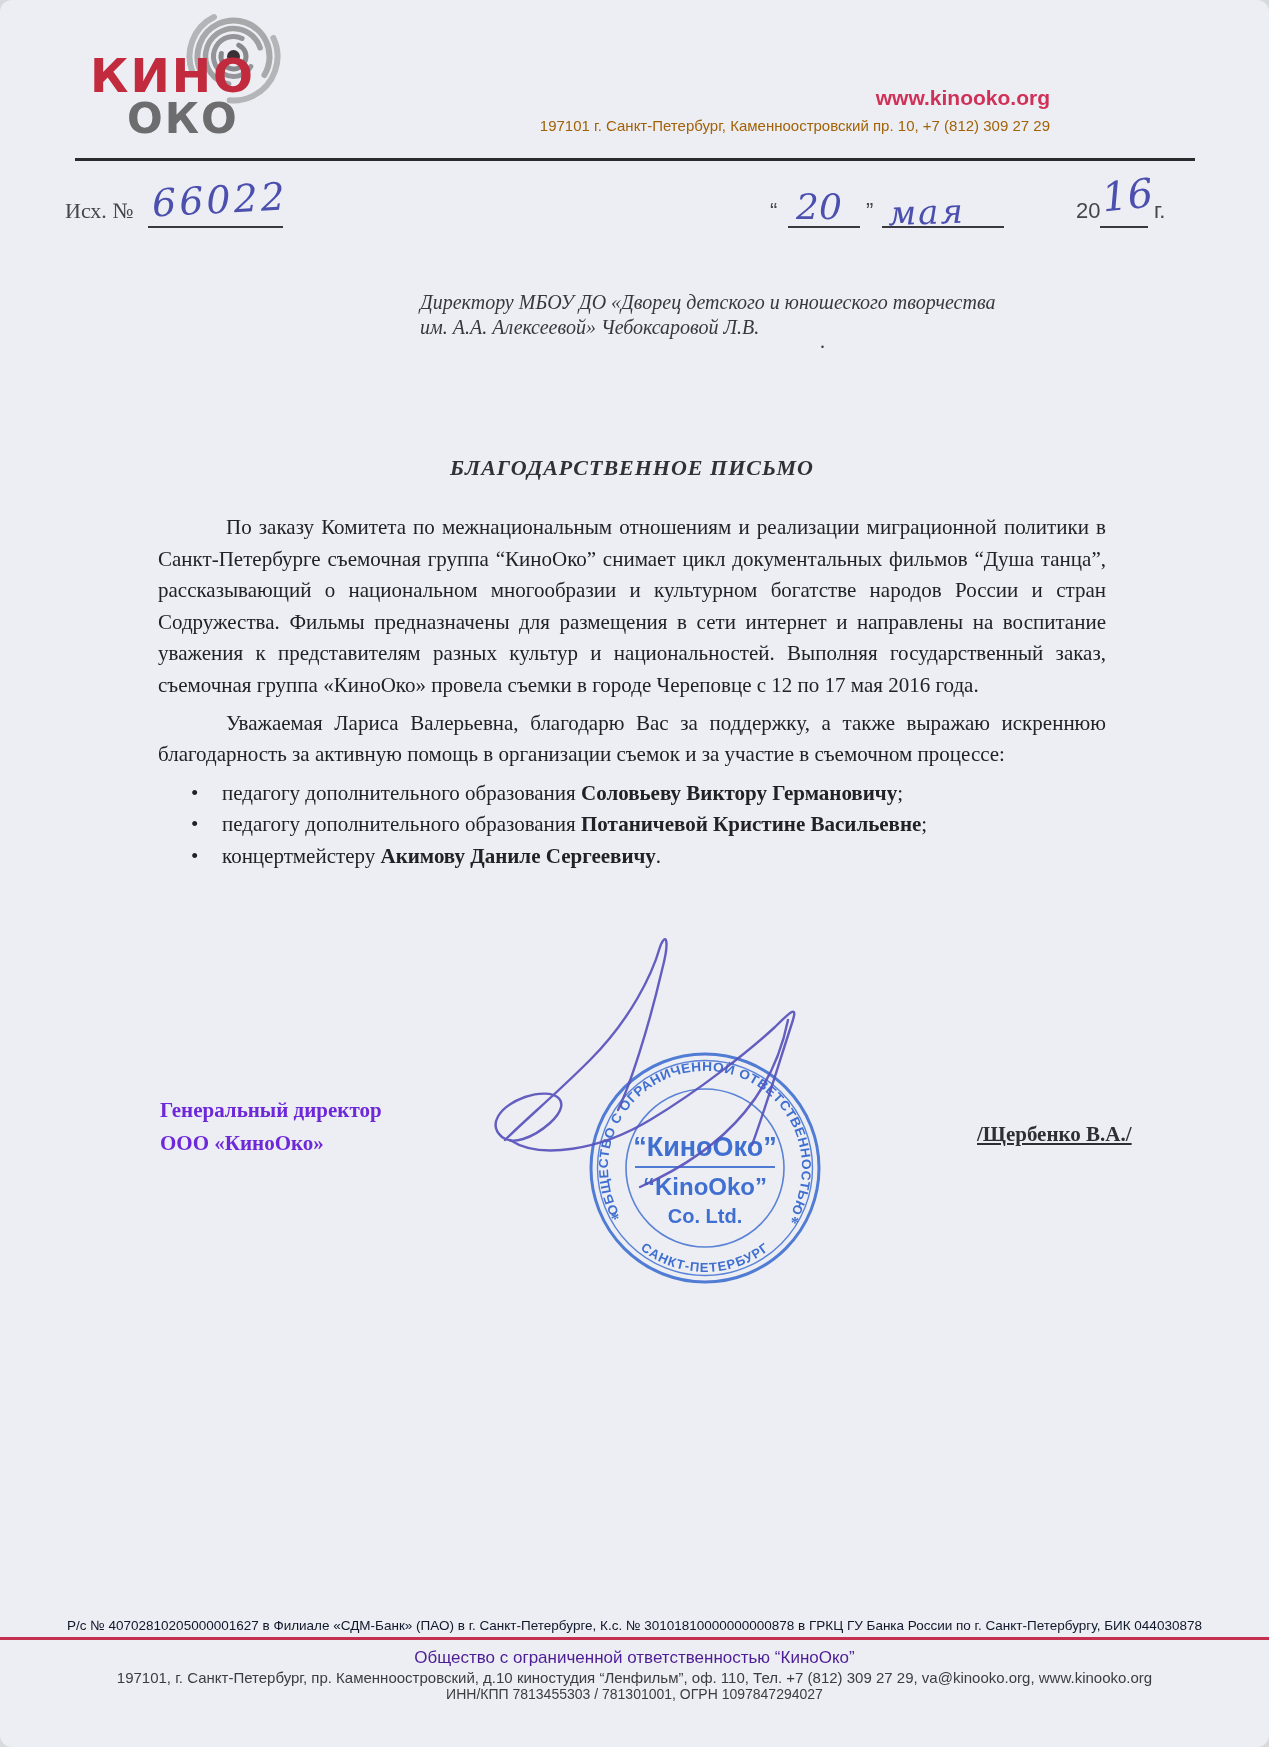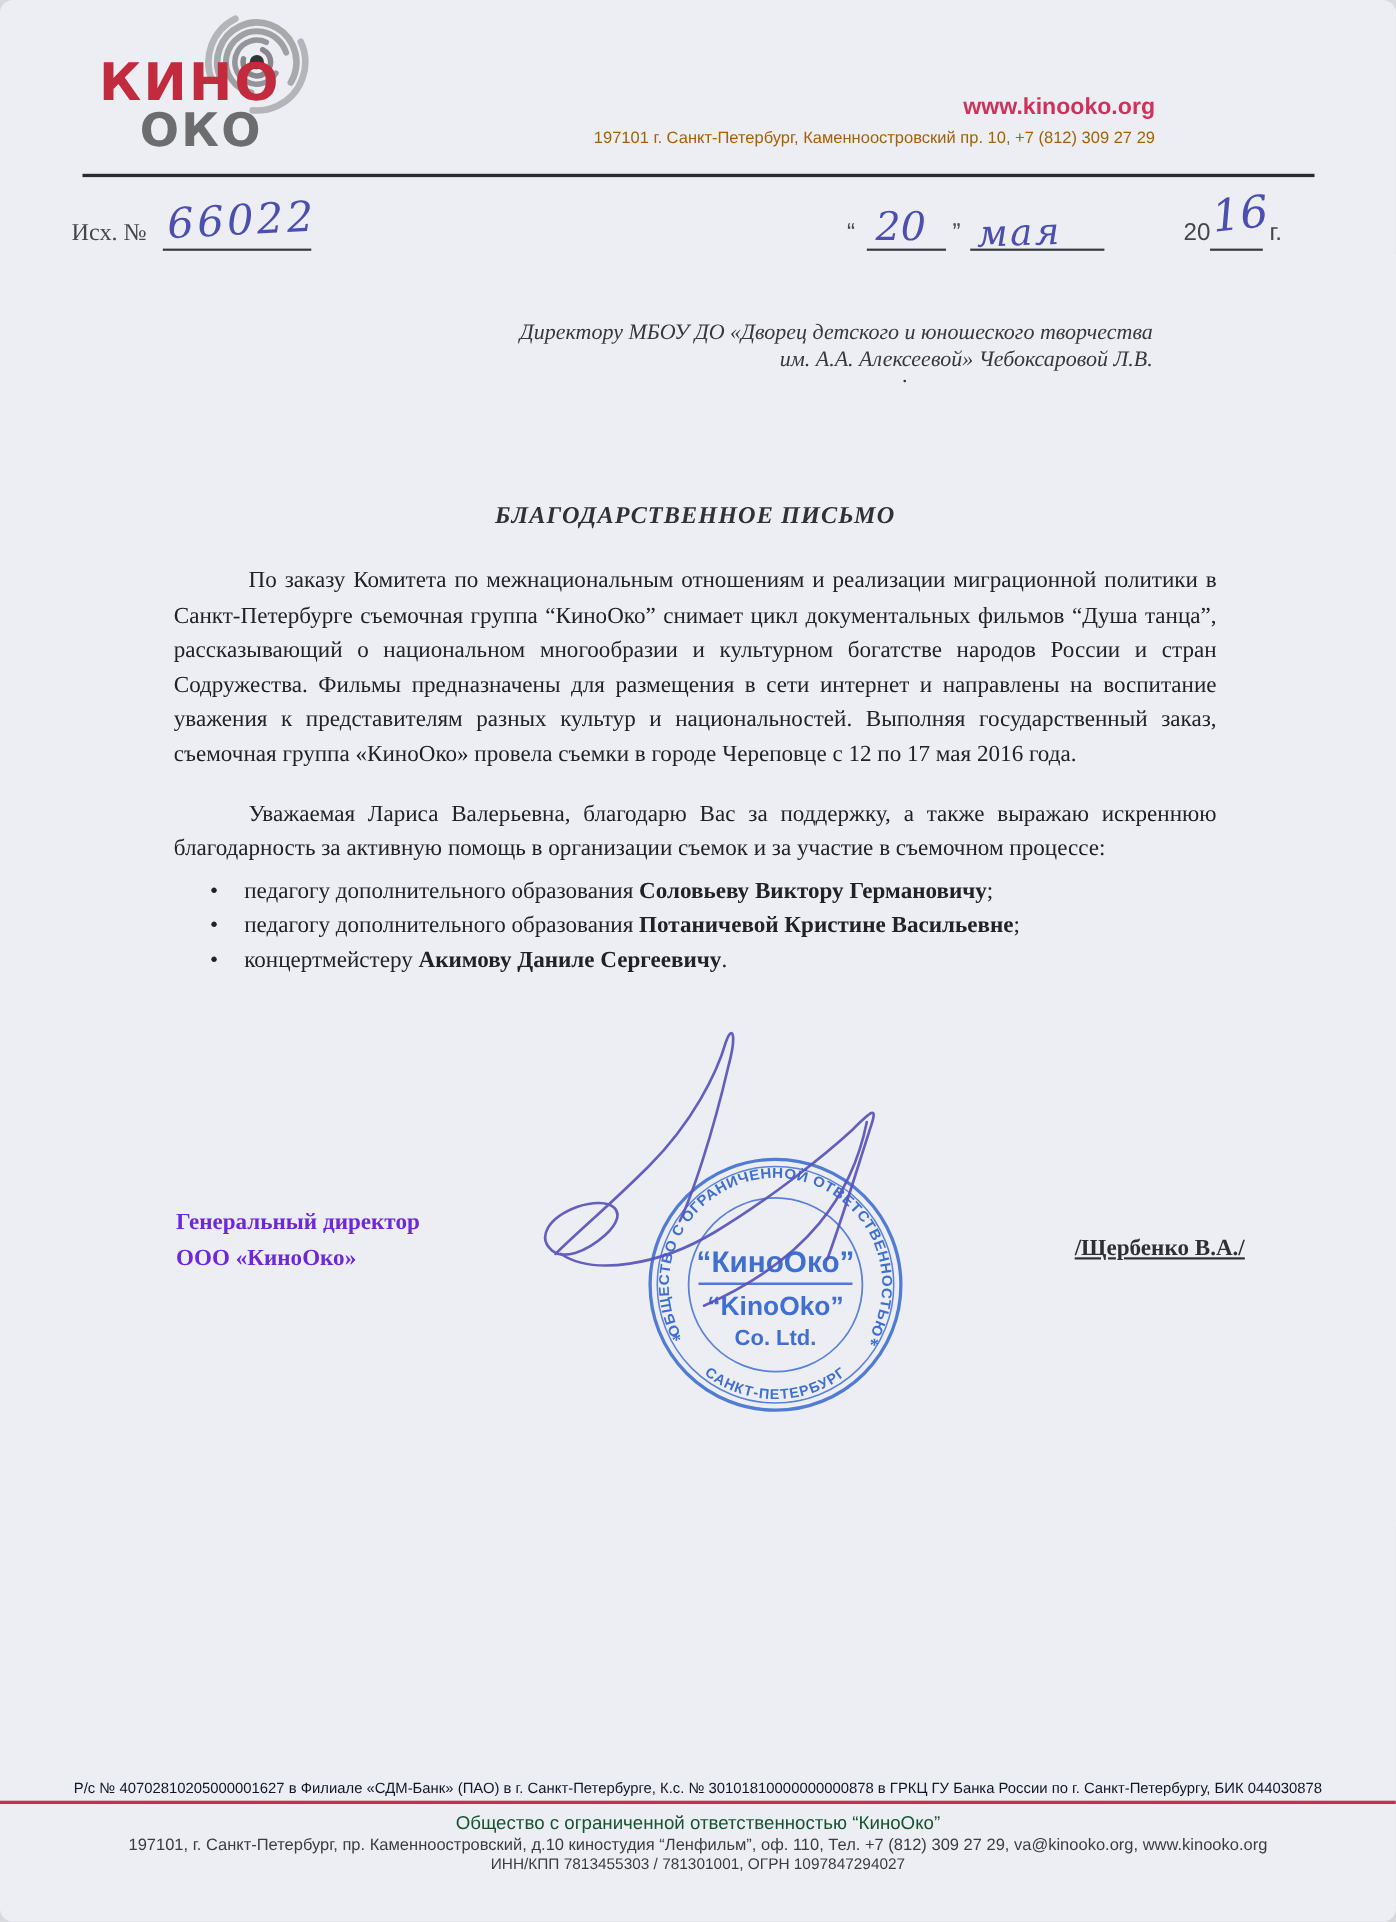--- a/index.html
+++ b/index.html
@@ -35,47 +35,47 @@
   .u-day{left:788px; top:225px; width:72px;}
   .hand-day{left:796px; top:186px; font-size:36px;}
   .u-month{left:882px; top:225px; width:122px;}
   .hand-month{left:888px; top:192px; font-size:34px; letter-spacing:2px; transform:rotate(-2deg);}
   .year-pre{left:1076px;}
   .u-year{left:1100px; top:225px; width:48px;}
   .hand-year{left:1102px; top:172px; font-size:40px; transform:rotate(-6deg);}
   .year-lbl{left:1154px;}
 
   
-  .addressee{left:420px; top:290px; width:628px; text-align:right;
+  .addressee{left:420px; top:290px; width:628px; text-align:left;
     font-style:italic; font-size:20px; line-height:25px; color:#37373d;}
   .stray-dot{left:820px; top:330px; font-size:20px; color:#37373d;}
 
   
   .title{left:158px; top:455px; width:948px; text-align:center;
     font-weight:bold; font-size:22px; letter-spacing:1px; color:#303036;font-style:italic;}
 
   
   .body{left:158px; top:512px; width:948px; font-size:21px; line-height:31.6px; text-align:justify;}
   .body p{margin:0; text-indent:68px;}
-  .body p + p{margin-top:22px;}
+  .body p + p{margin-top:6px;}
   .body ul{margin:7px 0 0 0; padding:0; list-style:none;}
   .body li{position:relative; padding-left:64px; text-indent:0;}
   .body li::before{content:"•"; position:absolute; left:33px; top:0;}
   .bold{font-weight:bold;}
 
   
   .gen-dir{left:160px; top:1094px; font-weight:bold; font-size:21px; line-height:33px; color:#6d28d9;}
   .sig-name{left:977px; top:1122px; font-weight:bold; font-size:21px; color:#2e2e34;text-decoration:underline;}
   .stamp-box{left:585px; top:1048px; z-index:1;}
   .autograph{left:480px; top:935px; z-index:2;}
 
   
   .f-rule{left:0; top:1637px; width:1269px; height:3px; background:#c43050;}
   .footer-line{left:0; width:1269px; text-align:center; font-family:"Liberation Sans",sans-serif;}
-  .f-company{top:1648px; font-size:17px; color:#14532d;}
+  .f-company{top:1648px; font-size:17px; color:#4c1d95;}
   .f-addr{top:1669px; font-size:15px; color:#3c3c40;}
   .f-inn{top:1686px; font-size:14px; color:#3c3c40;}
   .f-bank{top:1618px; font-size:13.5px; color:#0f172a;}
 </style>
 </head>
 <body>
 
 <div class="page">
 
   <svg class="abs spiral" width="100" height="100" viewBox="0 0 100 100">

